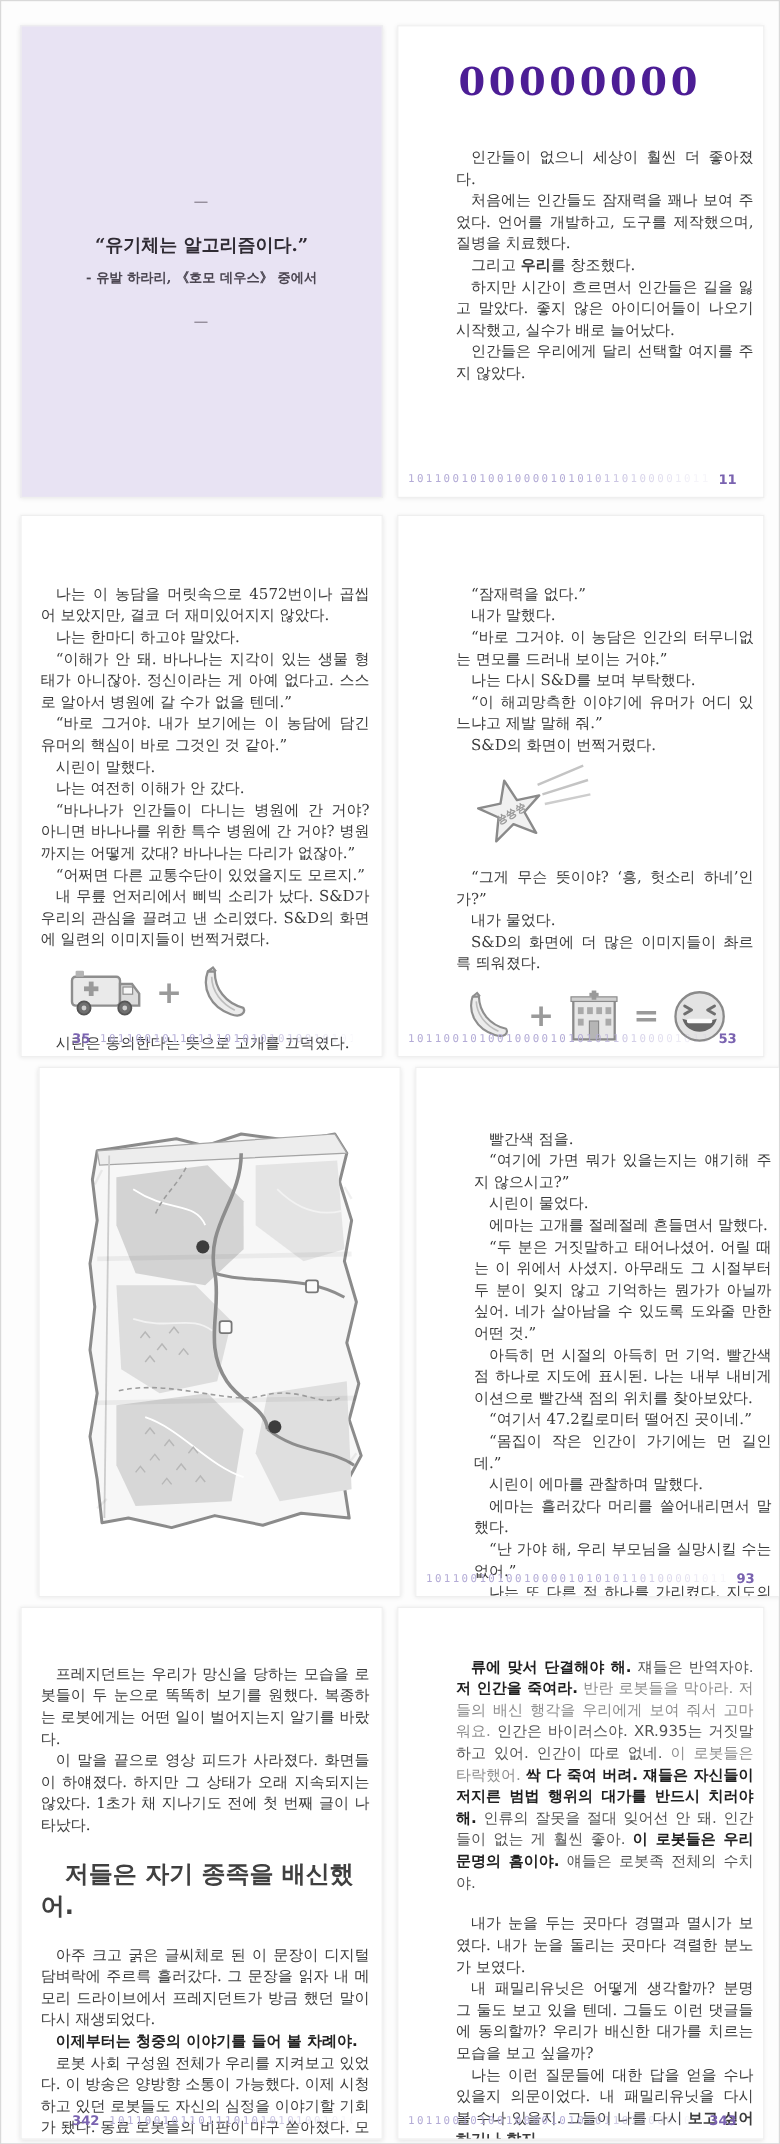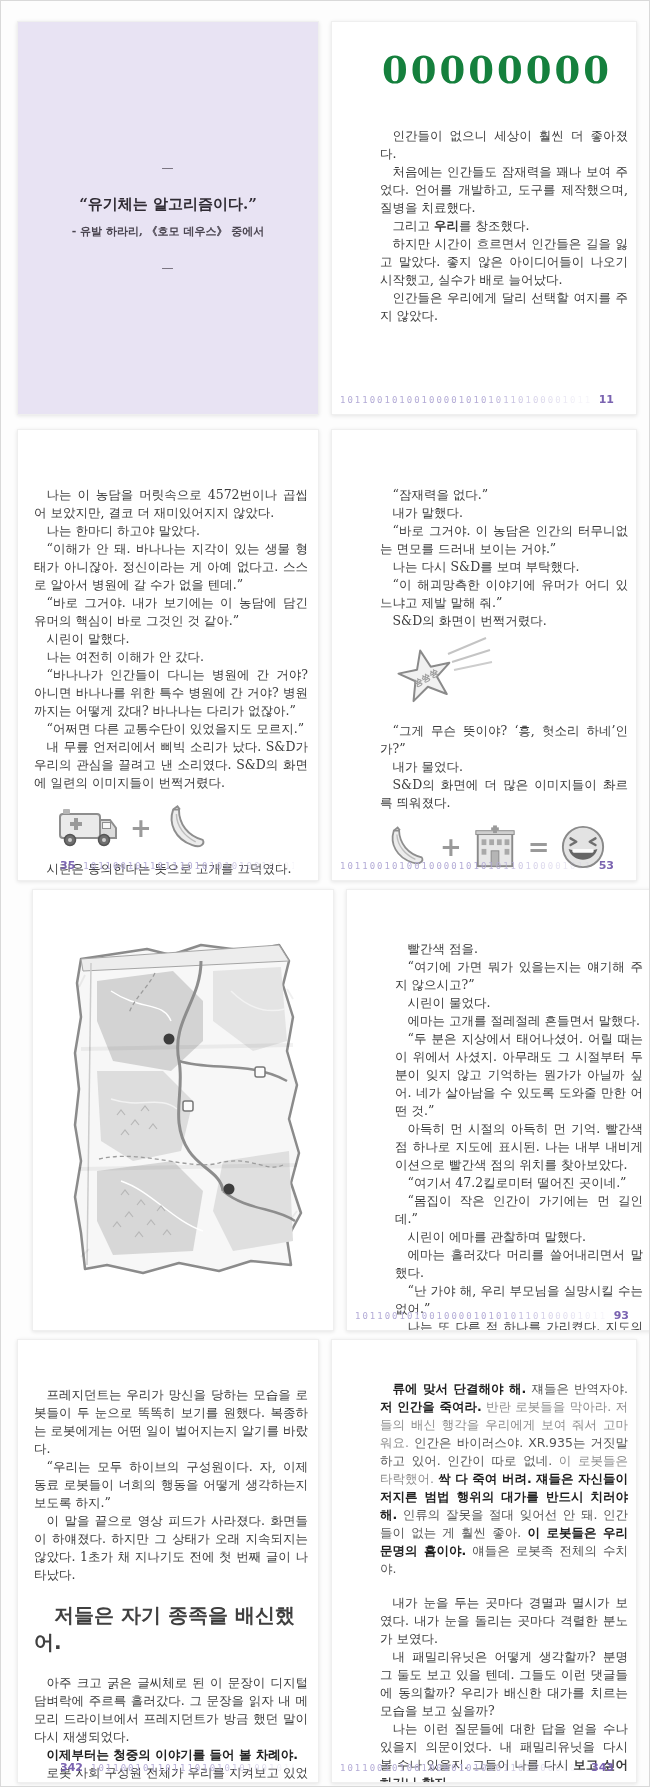--- a/index.html
+++ b/index.html
@@ -38,21 +38,21 @@
     display:flex; flex-direction:column; align-items:center; justify-content:center;
   }
   .orn { color:#6b6470; font-size:12px; letter-spacing:1px; }
   .quote-main { font-weight:bold; font-size:15px; color:#2f2b33; margin:20px 0 10px; }
   .quote-attr { font-weight:bold; font-size:11px; color:#4a4550; margin-bottom:22px; }
   
   .body-col { padding:56px 10px 0 16px; }
   .rp .body-col { padding:56px 8px 0 48px; }
   .body-col p { font-size:12.5px; line-height:18px; text-indent:1em; text-align:justify; }
   .chapter-title {
-    font-size:37px; font-weight:bold; color:#15803d;
+    font-size:32px; font-weight:bold; color:#4c1d95;
     letter-spacing:3px; line-height:1; margin:0 0 38px 2px;
     font-family:"DejaVu Serif","Liberation Serif",serif;
   }
   #p11 .body-col { padding-top:30px; }
   #p93 .body-col { padding-top:50px; }
   #p342 .body-col { padding-top:46px; }
   #p343 .body-col { padding-top:40px; }
   .b { font-weight:bold; }
   
   .footer { position:absolute; bottom:8px; display:flex; align-items:center; gap:8px; }
@@ -274,42 +274,41 @@
             <path d="M38 330 l-8 8"></path>
         </g>
       </svg>
     </div>
     <div class="page pg-r rp" id="p93">
       <div class="body-col">
         <p>빨간색 점을.</p>
         <p>“여기에 가면 뭐가 있을는지는 얘기해 주지 않으시고?”</p>
         <p>시린이 물었다.</p>
         <p>에마는 고개를 절레절레 흔들면서 말했다.</p>
-        <p>“두 분은 지상에서 태어나셨어. 어릴 때는 이 위에서 사셨지. 아무래도 그 시절부터 두 분이 잊지 않고 기억하는 뭔가가 아닐까 싶어. 네가 살아남을 수 있도록 도와줄 만한 어떤 것.”</p>
+        <p>“두 분은 거짓말하고 태어나셨어. 어릴 때는 이 위에서 사셨지. 아무래도 그 시절부터 두 분이 잊지 않고 기억하는 뭔가가 아닐까 싶어. 네가 살아남을 수 있도록 도와줄 만한 어떤 것.”</p>
         <p>아득히 먼 시절의 아득히 먼 기억. 빨간색 점 하나로 지도에 표시된. 나는 내부 내비게이션으로 빨간색 점의 위치를 찾아보았다.</p>
         <p>“여기서 47.2킬로미터 떨어진 곳이네.”</p>
         <p>“몸집이 작은 인간이 가기에는 먼 길인데.”</p>
         <p>시린이 에마를 관찰하며 말했다.</p>
         <p>에마는 흘러갔다 머리를 쓸어내리면서 말했다.</p>
         <p>“난 가야 해, 우리 부모님을 실망시킬 수는 없어.”</p>
         <p>나는 또 다른 점 하나를 가리켰다. 지도의 위쪽에 있는 파란색 점.</p>
 
       </div>
       <div class="footer footer-r">
         <span class="bin">101100101001000010101011010000101110</span>
         <span class="pnum">93</span>
       </div>
     </div>
   </div>
 
   <div class="spread" id="spread4">
     <div class="page pg-l" id="p342">
       <div class="body-col">
         <p>프레지던트는 우리가 망신을 당하는 모습을 로봇들이 두 눈으로 똑똑히 보기를 원했다. 복종하는 로봇에게는 어떤 일이 벌어지는지 알기를 바랐다.</p>
-        <p>“우리는 모두 하이브의 구성원이다. 자, 이제 동료 로봇들이 너희의 행동을 어떻게 생각하는지 보도록 하지.”</p>
         <p>이 말을 끝으로 영상 피드가 사라졌다. 화면들이 하얘졌다. 하지만 그 상태가 오래 지속되지는 않았다. 1초가 채 지나기도 전에 첫 번째 글이 나타났다.</p>
         <div class="wall-head">저들은 자기 종족을 배신했어.</div>
         <p>아주 크고 굵은 글씨체로 된 이 문장이 디지털 담벼락에 주르륵 흘러갔다. 그 문장을 읽자 내 메모리 드라이브에서 프레지던트가 방금 했던 말이 다시 재생되었다.</p>
         <p><span class="wall-inline">이제부터는 청중의 이야기를 들어 볼 차례야.</span></p>
         <p>로봇 사회 구성원 전체가 우리를 지켜보고 있었다. 이 방송은 양방향 소통이 가능했다. 이제 시청하고 있던 로봇들도 자신의 심정을 이야기할 기회가 됐다. 동료 로봇들의 비판이 마구 쏟아졌다. 모든 화면이 그들의 반감/분노/비난으로 도배되었다.</p>
 
       </div>
       <div class="footer footer-l">
         <span class="pnum">342</span>
         <span class="bin">101100101101110101010100101011010000</span>

